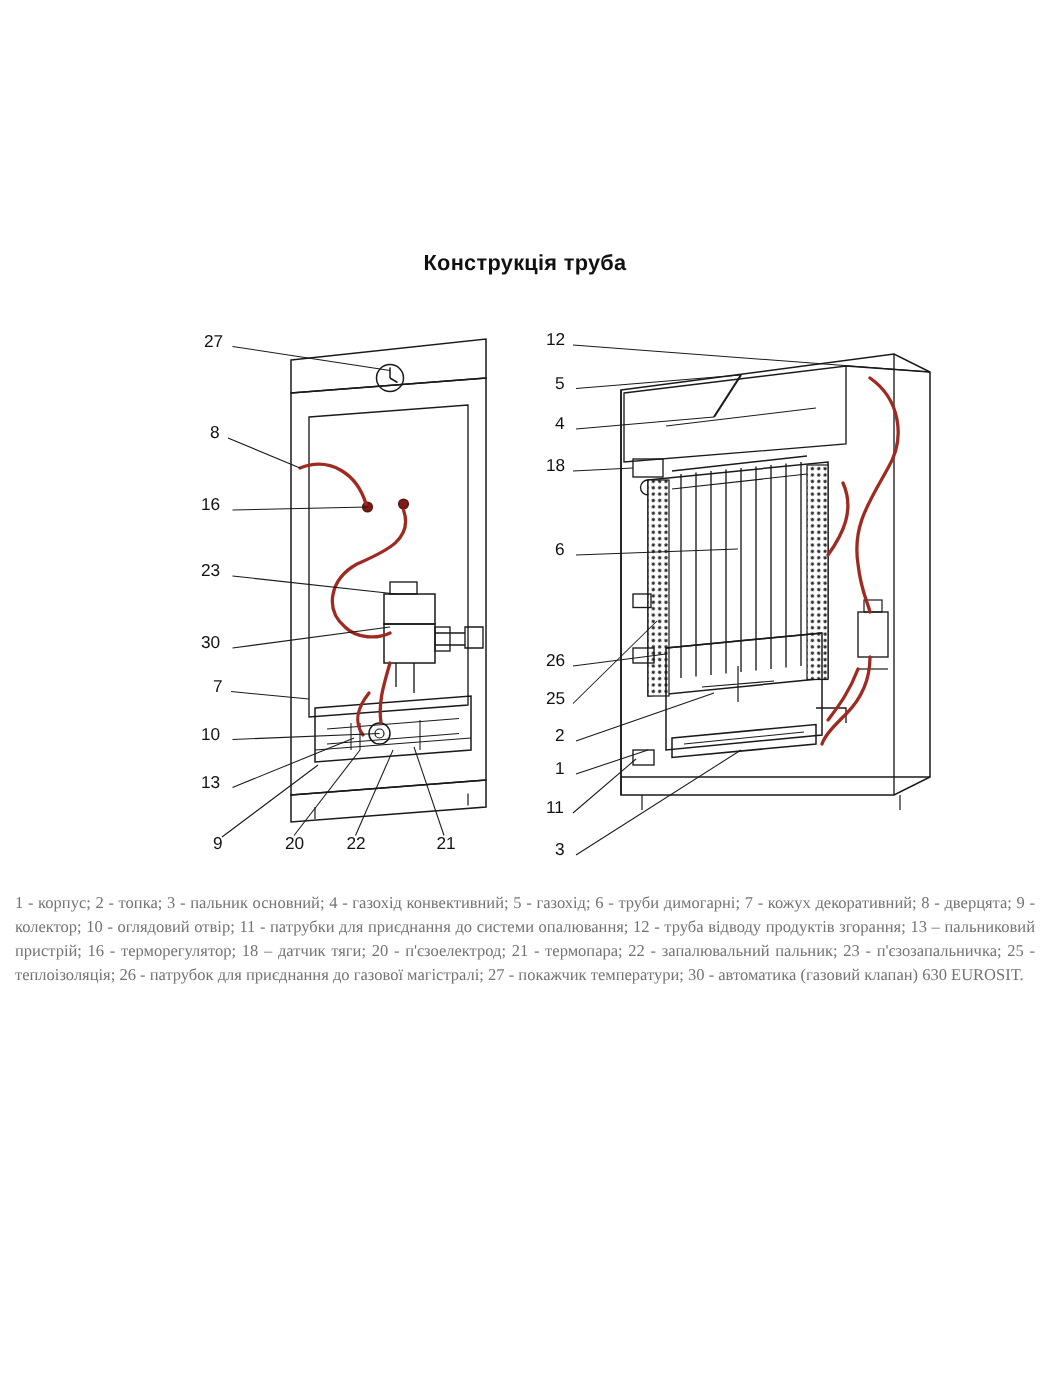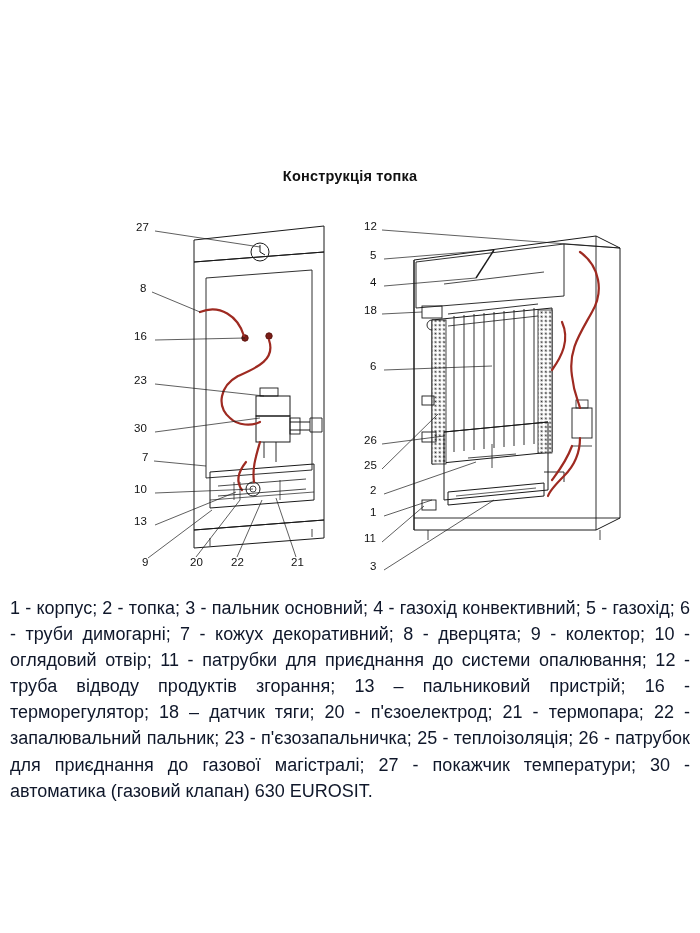--- a/index.html
+++ b/index.html
@@ -46,33 +46,34 @@
   .lbl {
     font-family: "Liberation Sans", sans-serif;
     font-size: 11.5px;
     fill: #111;
   }
   #legend {
     position: absolute;
     top: 595px;
     left: 10px;
     width: 680px;
-    font-size: 18px;
+    font-size: 11px;
     line-height: 1.45;
     text-align: justify;
-    color: #0f172a;
+    color: #737373;
+    font-family: Liberation Serif, serif;
   }
   #legend p { margin: 0; }
 </style>
 </head>
 <body>
 
 <div class="page">
 
-  <div id="diagram-title">Конструкція топка</div>
+  <div id="diagram-title">Конструкція труба</div>
 
   <div id="figure-wrap">
     <svg width="700" height="380" viewBox="0 0 700 380" xmlns="http://www.w3.org/2000/svg">
       <defs>
         <pattern id="insul" width="6" height="6" patternUnits="userSpaceOnUse" patternTransform="rotate(45)">
           <rect width="6" height="6" fill="#ffffff"></rect>
           <circle cx="1.5" cy="1.5" r="1.1" fill="#2b2b2b"></circle>
           <circle cx="4.5" cy="4.5" r="1.1" fill="#2b2b2b"></circle>
         </pattern>
         <pattern id="insul2" width="5" height="5" patternUnits="userSpaceOnUse">

